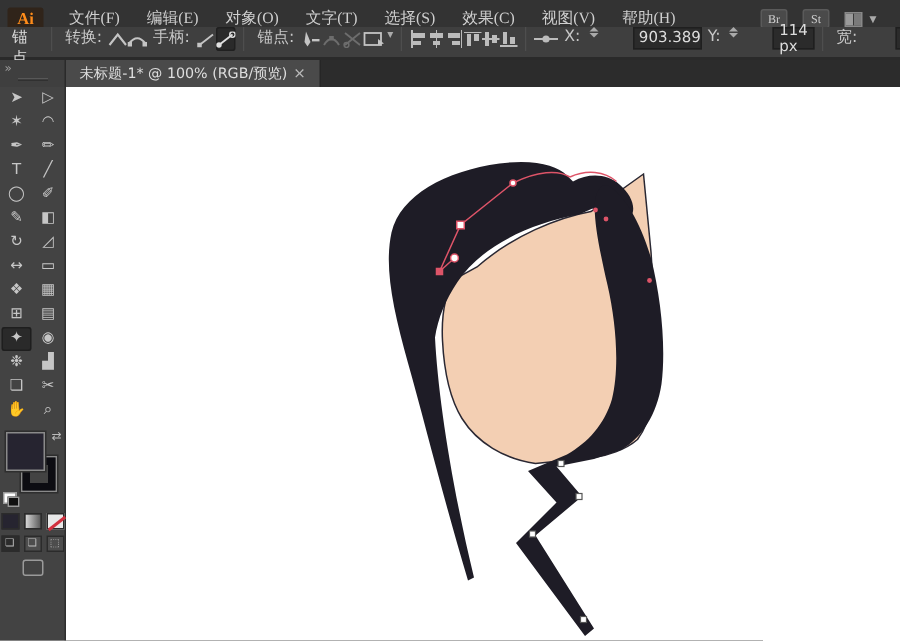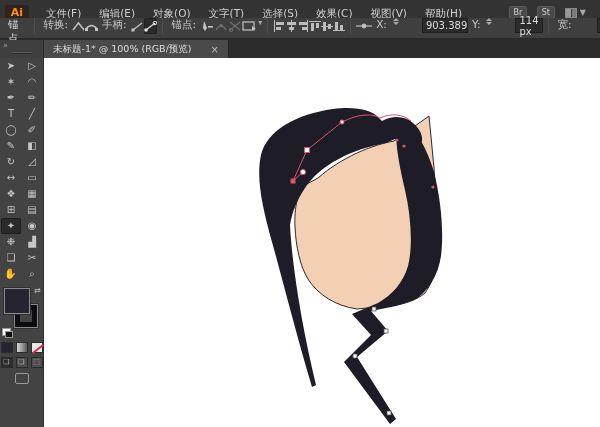--- a/index.html
+++ b/index.html
@@ -2,21 +2,21 @@
 <html><head>
 <meta charset="utf-8">
 <style>
   * { margin:0; padding:0; box-sizing:border-box; }
   html,body { width:600px; height:427px; overflow:hidden; }
   body { font-family:"DejaVu Sans","Liberation Sans",sans-serif; background:#333; position:relative; }
 
   
   .menubar { position:absolute; left:0; top:4px; width:600px; height:18px;
     background:#333333; display:flex; align-items:center; border-bottom:1px solid #222;
-    color:#cfcfcf; font-size:10.5px; }
+    color:#cfcfcf; font-size:10.5px;font-family:Liberation Serif, serif; }
   .ai-logo { width:24px; height:16px; margin:0 8px 0 5px; background:#30241a;
     color:#ff8c1a; font-weight:bold; font-size:11px; display:flex; align-items:center;
     justify-content:center; border-radius:2px; }
   .menu-item { padding:12px 9px; line-height:18px; cursor:default; white-space:nowrap; }
   .menubar-right { margin-left:auto; display:flex; align-items:center; gap:10px; padding-right:14px; }
   .mini-badge { width:18px; height:13px; background:#4a4a4a; border:1px solid #5a5a5a;
     color:#d0d0d0; font-size:8px; display:flex; align-items:center; justify-content:center; border-radius:2px; }
   .ws-switch { display:flex; align-items:center; gap:3px; color:#bbb; font-size:9px; }
   .ws-grid { display:inline-block; width:12px; height:10px;
     background:linear-gradient(90deg,#9a9a9a 45%,#3a3a3a 45%,#3a3a3a 55%,#7a7a7a 55%); border:1px solid #888; }
@@ -41,21 +41,21 @@
   .spin .up { border-bottom:3px solid #aaa; }
   .spin .dn { border-top:3px solid #aaa; }
 
   
   .tabstrip { position:absolute; left:0; top:40px; width:600px; height:18px; background:#2c2c2c; }
   .panel-head { position:absolute; left:0; top:0; width:44px; height:18px; background:#3f3f3f;
     border-right:1px solid #2a2a2a; color:#9a9a9a; font-size:8px; padding:1px 0 0 3px; }
   .panel-grip { position:absolute; left:12px; top:12px; width:20px; height:2px;
     border-top:1px solid #585858; border-bottom:1px solid #303030; }
   .doc-tab { position:absolute; left:44px; top:0; height:18px; background:#4a4a4a;
-    border-right:1px solid #262626; display:flex; align-items:center; gap:19px;
+    border-right:1px solid #262626; display:flex; align-items:center; gap:4px;
     padding:0 9px; color:#dedede; font-size:9.5px; white-space:nowrap; }
   .tab-close { color:#bbb; font-size:10px; cursor:pointer; }
 
   
   .toolpanel { position:absolute; left:0; top:58px; width:44px; height:369px;
     background:#434343; border-right:1px solid #2e2e2e; }
   .trow { display:flex; justify-content:center; gap:1px; height:16px; }
   .tool { width:20px; height:16px; background:none; border:none; color:#c6c6c6;
     font-size:10px; line-height:16px; text-align:center; cursor:pointer; padding:0;
     font-family:"DejaVu Sans",sans-serif; }

